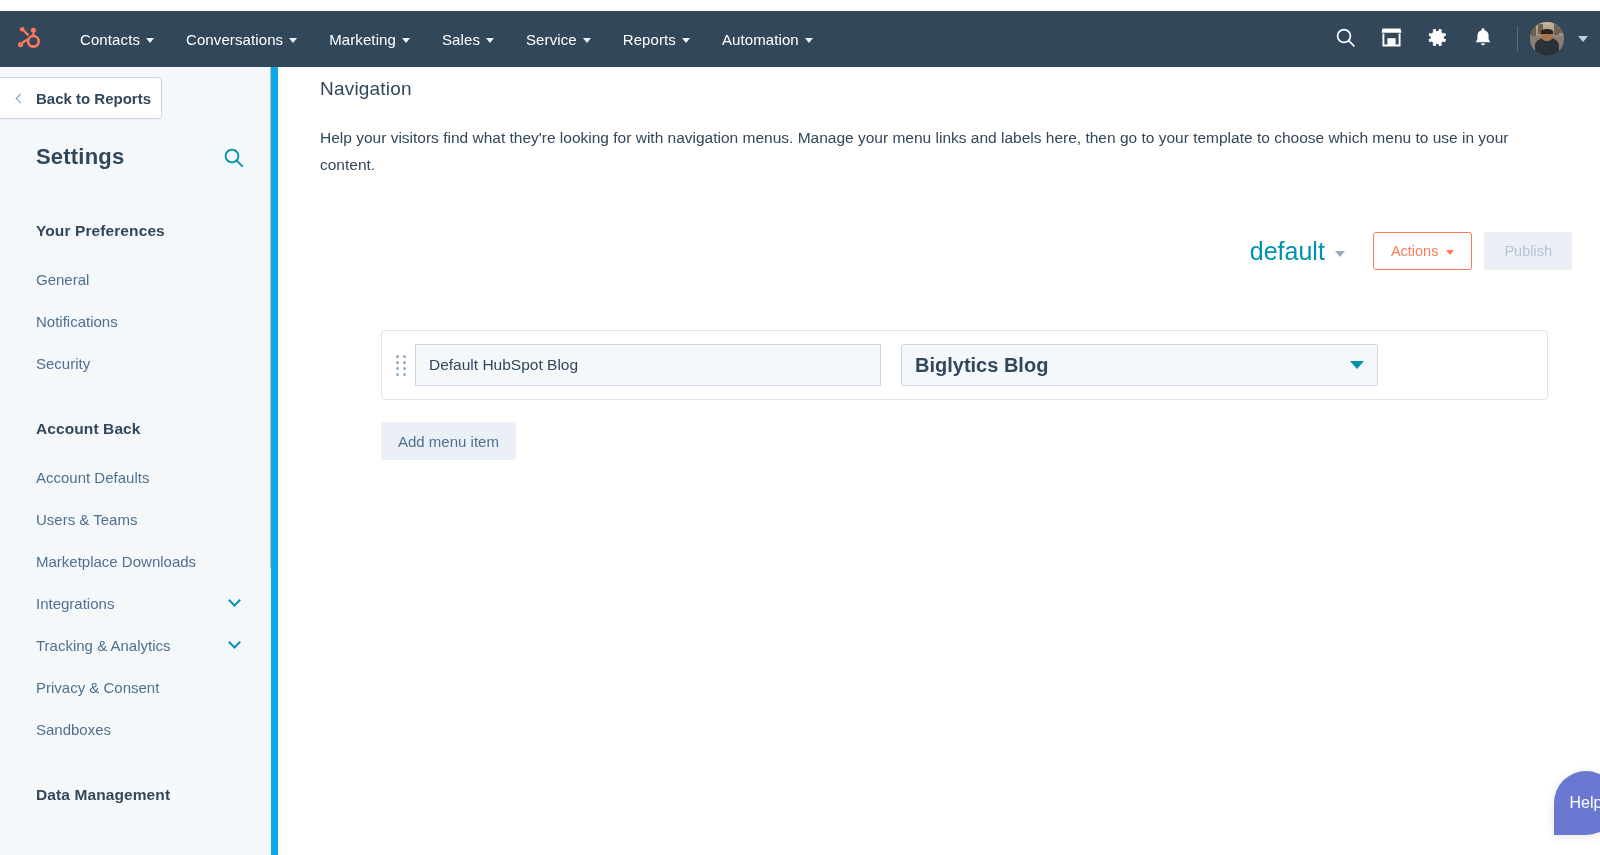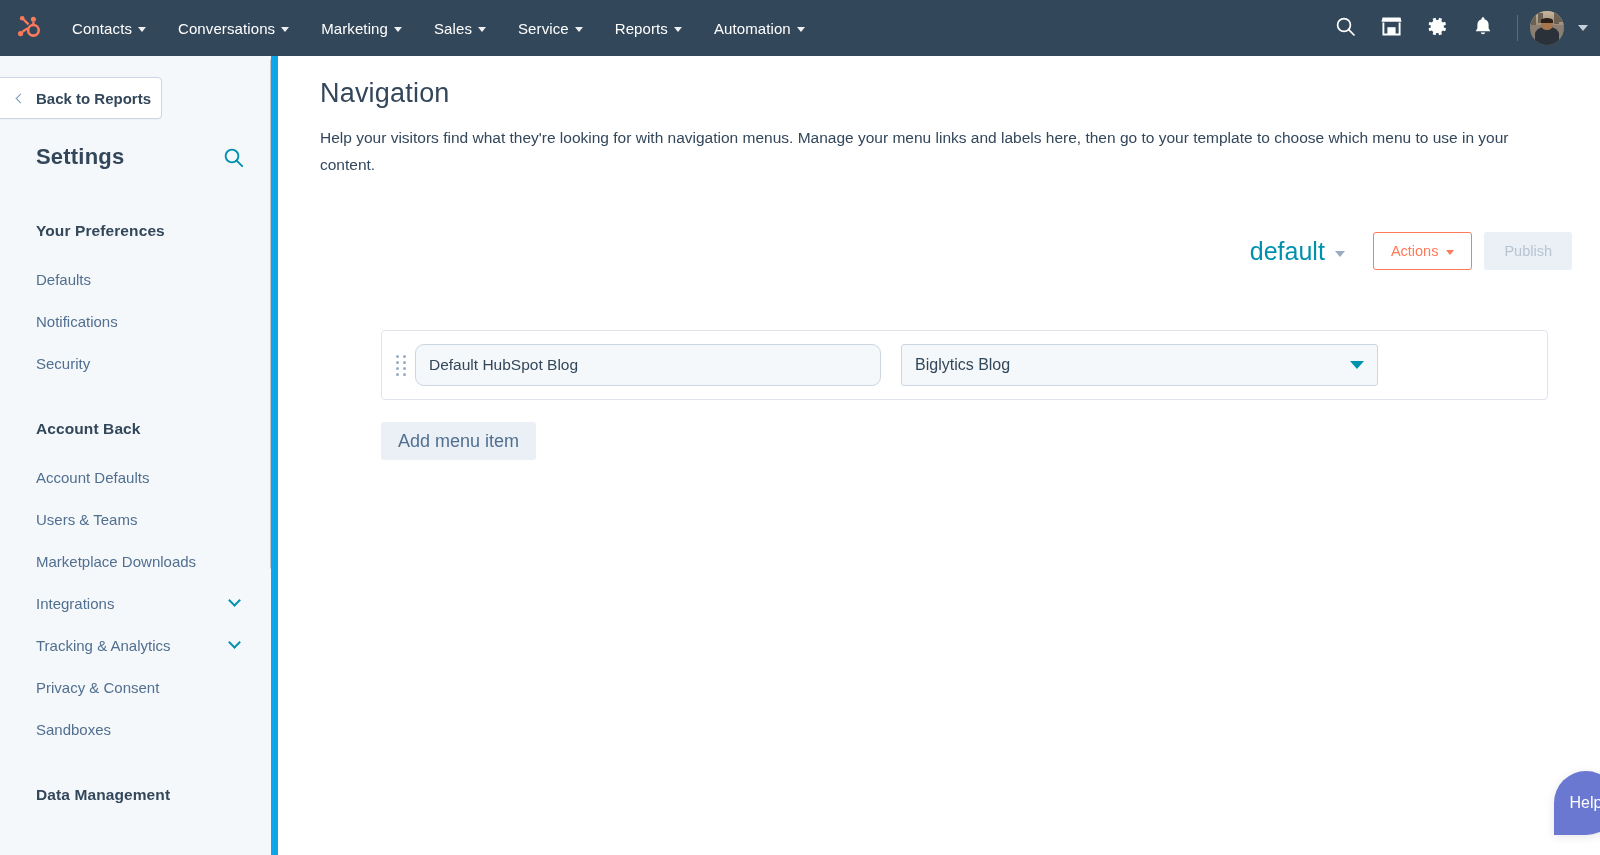--- a/index.html
+++ b/index.html
@@ -7,25 +7,26 @@
     margin: 0; padding: 0;
     width: 1600px; height: 855px;
     overflow: hidden;
     background: #ffffff;
     font-family: "Liberation Sans", sans-serif;
     -webkit-font-smoothing: antialiased;
   }
 
   
   .topnav {
-    position: absolute; top: 0; left: 0;
+    position: absolute; top: 11px; left: 0;
     width: 1600px; height: 56px;
     background: #33475b;
     display: flex; align-items: center;
     z-index: 30;
+    gap: 8px;
   }
   .logo-wrap {
     width: 56px; height: 56px;
     display: flex; align-items: center; justify-content: center;
     flex: 0 0 auto;
   }
   .nav-items { display: flex; align-items: center; height: 56px; }
   .nav-item {
     display: flex; align-items: center; gap: 6px;
     padding: 0 16px; height: 56px;
@@ -141,21 +142,21 @@
 
   
   .main {
     position: absolute; top: 56px; left: 278px;
     width: 1322px; height: 799px;
     background: #ffffff;
     overflow: hidden;
   }
   .page-title {
     position: absolute; left: 42px; top: 22px;
-    font-size: 27px; color: #33475b; font-weight: 400;
+    font-size: 19px; color: #33475b; font-weight: 400;
     letter-spacing: .2px;
   }
   .page-desc {
     position: absolute; left: 42px; top: 68px;
     width: 1200px;
     font-size: 15.5px; color: #33475b; line-height: 27px;
   }
 
   .menu-bar {
     position: absolute; left: 42px; top: 176px; width: 1228px;
@@ -210,45 +211,45 @@
     width: 16px; height: 26px; flex: 0 0 auto;
     display: grid;
     grid-template-columns: 3px 3px;
     grid-template-rows: repeat(4, 3px);
     gap: 3px 4px; align-content: center; justify-content: center;
     cursor: grab; margin-right: 6px;
   }
   .drag-handle i { display:block; width: 3px; height: 3px; background: #99acc2; border-radius: 50%; }
   .mi-input {
     width: 466px; height: 42px;
-    border: 1px solid #cbd6e2; border-radius: 9px;
+    border: 1px solid #cbd6e2; border-radius: 1px;
     background: #f5f8fa; color: #33475b;
     font-size: 15.5px; font-family: "Liberation Sans", sans-serif;
     padding: 0 13px; outline: none;
   }
   .mi-select-wrap {
     margin-left: 20px; width: 477px; height: 42px;
     border: 1px solid #cbd6e2; border-radius: 3px;
     background: #f5f8fa;
     display: flex; align-items: center; justify-content: space-between;
     padding: 0 13px; cursor: pointer;
   }
-  .mi-select-label { color: #33475b; font-size: 16px; }
+  .mi-select-label { color: #33475b; font-size: 20px; font-weight: bold; }
   .mi-select-caret {
     width: 0; height: 0;
     border-left: 7px solid transparent;
     border-right: 7px solid transparent;
     border-top: 8px solid #0091ae;
   }
   .btn-add {
     position: absolute; left: 103px; top: 366px;
     height: 38px; padding: 0 17px;
     border: none; border-radius: 3px;
     background: #eaf0f6; color: #516f90;
-    font-size: 18px; font-weight: 400;
+    font-size: 15px; font-weight: 400;
     font-family: "Liberation Sans", sans-serif;
     cursor: pointer;
   }
 
   
   .help-btn {
     position: absolute; right: -18px; bottom: 20px;
     width: 64px; height: 64px;
     background: #6a78d1;
     border-radius: 32px 32px 32px 0;
@@ -378,21 +379,21 @@
         <circle cx="9" cy="9" r="6.4" fill="none" stroke="#0091ae" stroke-width="1.9"></circle>
         <path d="M13.7 13.7L19.2 19.2" stroke="#0091ae" stroke-width="1.9" stroke-linecap="round"></path>
       </svg>
     </span>
   </div>
 
   <div class="side-scroll">
 
     <div class="side-group-title">Your Preferences</div>
     <div class="side-link">
-      <span>Defaults</span>
+      <span>General</span>
     </div>
     <div class="side-link">
       <span>Notifications</span>
     </div>
     <div class="side-link">
       <span>Security</span>
     </div>
 
     <div class="side-group-title">Account Back</div>
     <div class="side-link">

